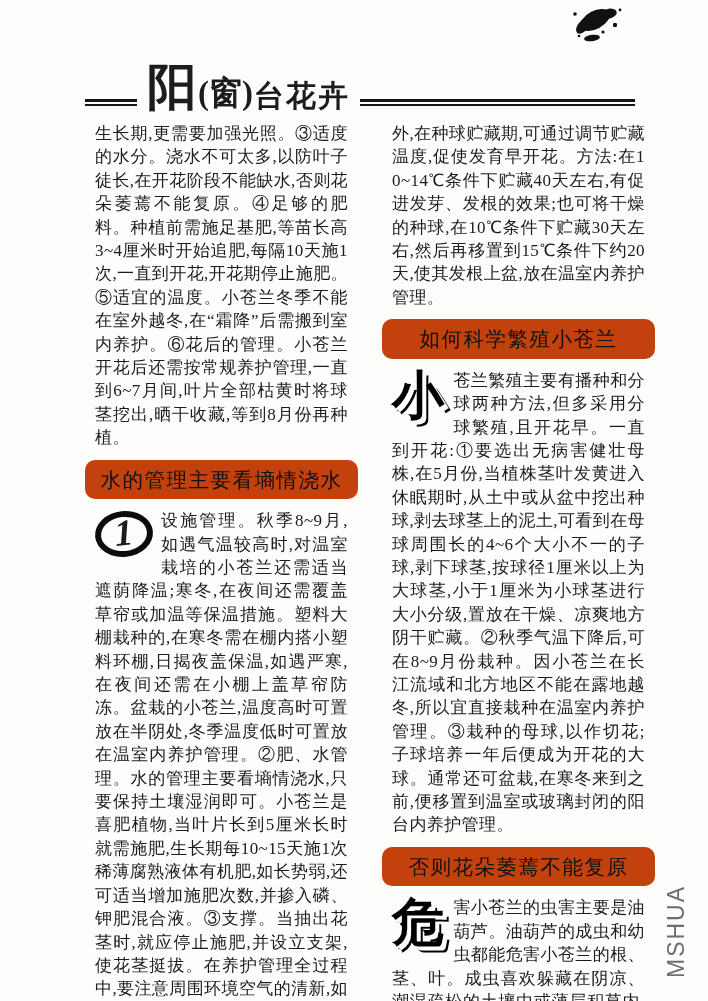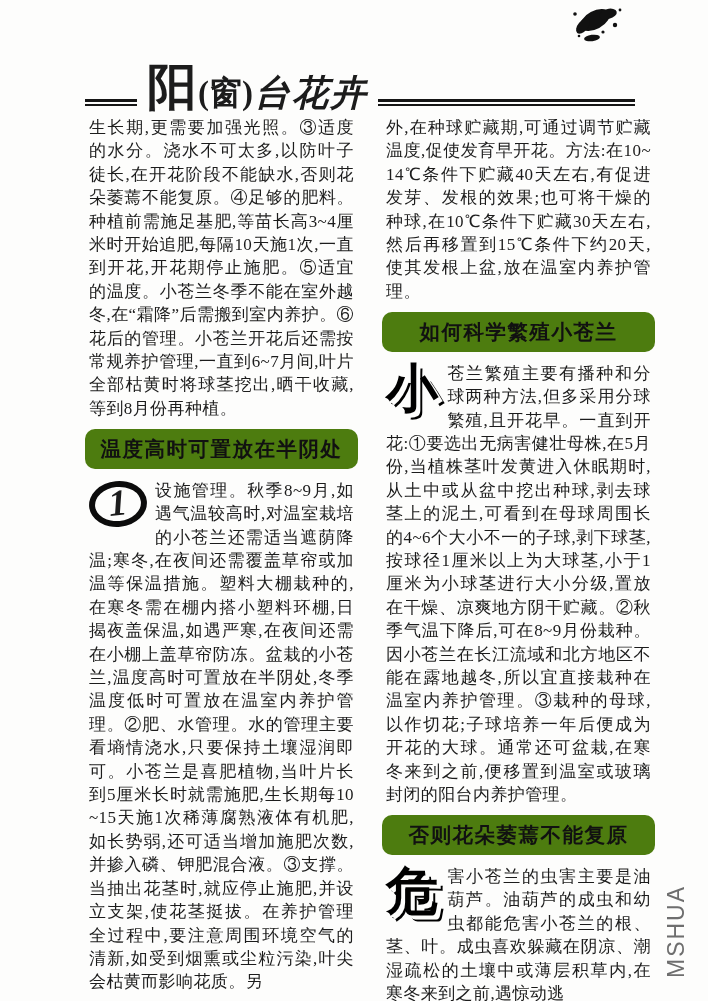--- a/index.html
+++ b/index.html
@@ -26,42 +26,42 @@
   }
   .rule-left { width:52px; flex:0 0 auto; }
   .rule-right { flex:1 1 auto; margin-left:4px; }
   .masthead {
     display:flex; align-items:flex-end;
     white-space:nowrap; padding:0 6px 0 10px;
     font-weight:900; line-height:1;
   }
   .title-main  { font-size:50px; letter-spacing:-2px; }
   .title-paren { font-size:33px; padding:0 1px 2px 3px; font-weight:700; }
-  .title-rest  { font-size:36px; letter-spacing:2px; padding-bottom:1px; font-style:italic; }
+  .title-rest  { font-size:30px; letter-spacing:2px; padding-bottom:1px; }
   .ornament {
     position:absolute; right:8px; top:-52px; width:62px; height:50px;
   }
 
   
   .column {
     position:absolute; top:112px; width:273px;
     font-size:17px; line-height:23.4px;
     text-align:justify; text-justify:inter-character;
     word-break:break-all; letter-spacing:0.4px;
   }
   .col-left  { left:85px;  }
   .col-right { left:382px; }
-  .body-para { margin:4px; }
+  .body-para { margin:10px; }
 
   
   .section-title {
-    background:#4d7c0f;
+    background:#c2410c;
     border-radius:10px;
     text-align:center;
-    font-weight:700;
+    font-weight:400;
     font-size:20.5px;
     letter-spacing:1.5px;
     line-height:1;
     padding:10px 2px 9px 2px;
     margin:9px 0 10px 0;
     color:#111;
     font-family:"Liberation Sans", sans-serif;
   }
 
   
@@ -125,21 +125,21 @@
           <circle cx="55" cy="10" r="1.4"></circle>
           <circle cx="14" cy="36" r="1.3"></circle>
         </g>
       </svg>
     </div>
   </div>
 
   <div class="column col-left">
     <p class="body-para">生长期,更需要加强光照。③适度的水分。浇水不可太多,以防叶子徒长,在开花阶段不能缺水,否则花朵萎蔫不能复原。④足够的肥料。种植前需施足基肥,等苗长高3~4厘米时开始追肥,每隔10天施1次,一直到开花,开花期停止施肥。⑤适宜的温度。小苍兰冬季不能在室外越冬,在“霜降”后需搬到室内养护。⑥花后的管理。小苍兰开花后还需按常规养护管理,一直到6~7月间,叶片全部枯黄时将球茎挖出,晒干收藏,等到8月份再种植。</p>
 
-    <div class="section-title">温度高时可置放在半阴处</div>
+    <div class="section-title">水的管理主要看墒情浇水</div>
 
     <p class="body-para">
       <span class="dropcap-oval">
         <span class="numeral">1</span>
       </span><span>设施管理。秋季8~9月,如遇气温较高时,对温室栽培的小苍兰还需适当遮荫降温;寒冬,在夜间还需覆盖草帘或加温等保温措施。塑料大棚栽种的,在寒冬需在棚内搭小塑料环棚,日揭夜盖保温,如遇严寒,在夜间还需在小棚上盖草帘防冻。盆栽的小苍兰,温度高时可置放在半阴处,冬季温度低时可置放在温室内养护管理。②肥、水管理。水的管理主要看墒情浇水,只要保持土壤湿润即可。小苍兰是喜肥植物,当叶片长到5厘米长时就需施肥,生长期每10~15天施1次稀薄腐熟液体有机肥,如长势弱,还可适当增加施肥次数,并掺入磷、钾肥混合液。③支撑。当抽出花茎时,就应停止施肥,并设立支架,使花茎挺拔。在养护管理全过程中,要注意周围环境空气的清新,如受到烟熏或尘粒污染,叶尖会枯黄而影响花质。另</span>
     </p>
   </div>
 
   <div class="column col-right">
     <p class="body-para">外,在种球贮藏期,可通过调节贮藏温度,促使发育早开花。方法:在10~14℃条件下贮藏40天左右,有促进发芽、发根的效果;也可将干燥的种球,在10℃条件下贮藏30天左右,然后再移置到15℃条件下约20天,使其发根上盆,放在温室内养护管理。</p>

